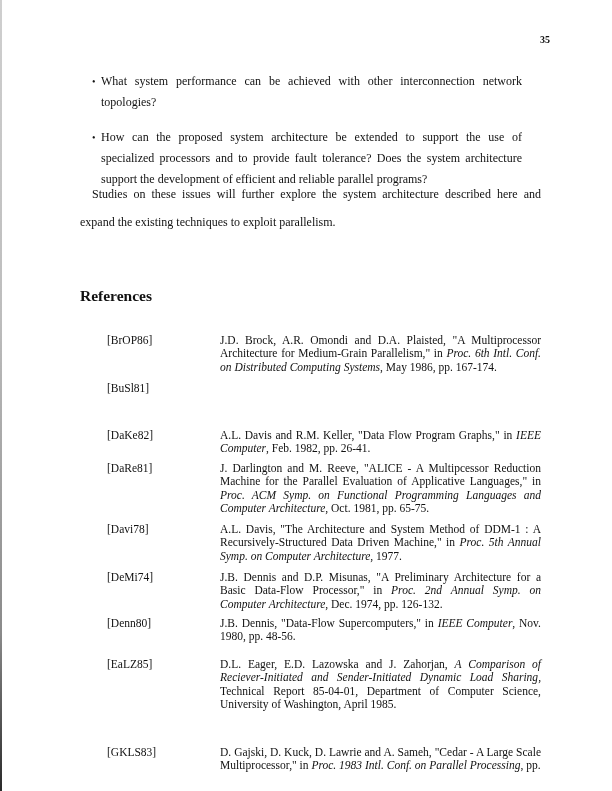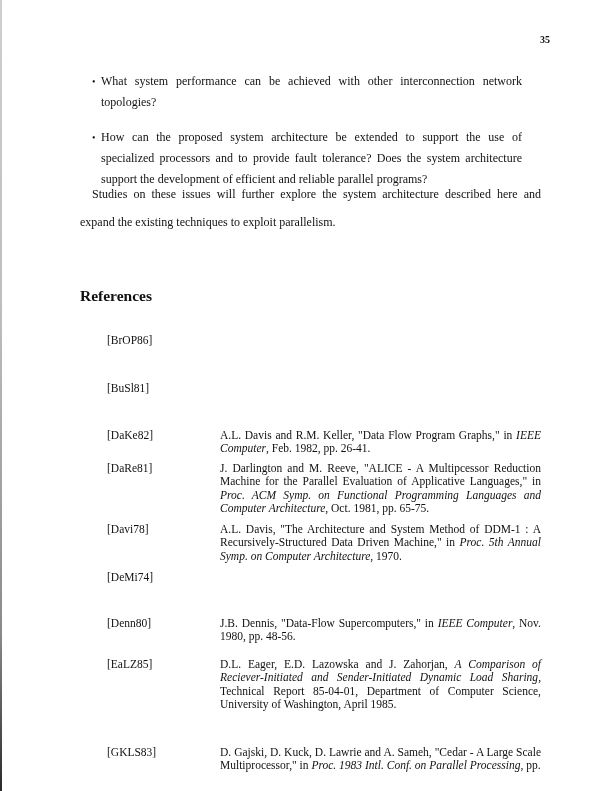--- a/index.html
+++ b/index.html
@@ -53,43 +53,45 @@
   <span class="dot">•</span>
   <span>How can the proposed system architecture be extended to support the use of specialized processors and to provide fault tolerance?  Does the system architecture support the development of efficient and reliable parallel programs?</span>
 </div>
 
 <div class="para" style="top:181px;"><span class="indent"></span><span>Studies on these issues will further explore the system architecture described here and expand the existing techniques to exploit parallelism.</span></div>
 
 <div class="heading">References</div>
 
 <div class="ref" style="top:334px;">
   <span class="key">[BrOP86]</span>
+  <div class="body"><span>J.D. Brock, A.R. Omondi and D.A. Plaisted, "A Multiprocessor Architecture for Medium-Grain Parallelism," in </span><i>Proc. 6th Intl. Conf.  on Distributed Computing Systems</i><span>, May 1986, pp. 167-174.</span></div>
 </div>
 
 <div class="ref" style="top:382px;">
   <span class="key">[BuSl81]</span>
 </div>
 
 <div class="ref" style="top:429px;">
   <span class="key">[DaKe82]</span>
   <div class="body"><span>A.L. Davis and R.M. Keller, "Data Flow Program Graphs," in </span><i>IEEE Computer</i><span>, Feb. 1982, pp. 26-41.</span></div>
 </div>
 
 <div class="ref" style="top:462px;">
   <span class="key">[DaRe81]</span>
   <div class="body"><span>J. Darlington and M. Reeve, "ALICE - A Multipcessor Reduction Machine for the Parallel Evaluation of Applicative Languages," in </span><i>Proc.  ACM Symp. on Functional Programming Languages and Computer Architecture</i><span>, Oct. 1981, pp. 65-75.</span></div>
 </div>
 
 <div class="ref" style="top:523px;">
   <span class="key">[Davi78]</span>
-  <div class="body"><span>A.L. Davis, "The Architecture and System Method of DDM-1 : A Recursively-Structured Data Driven Machine," in </span><i>Proc. 5th Annual Symp. on Computer Architecture</i><span>, 1970.</span></div>
+  <div class="body"><span>A.L. Davis, "The Architecture and System Method of DDM-1 : A Recursively-Structured Data Driven Machine," in </span><i>Proc. 5th Annual Symp. on Computer Architecture</i><span>, 1977.</span></div>
 </div>
 
 <div class="ref" style="top:571px;">
   <span class="key">[DeMi74]</span>
+  <div class="body"><span>J.B. Dennis and D.P. Misunas, "A Preliminary Architecture for a Basic Data-Flow Processor," in </span><i>Proc. 2nd Annual Symp. on Computer Architecture</i><span>, Dec. 1974, pp. 126-132.</span></div>
 </div>
 
 <div class="ref" style="top:617px;">
   <span class="key">[Denn80]</span>
   <div class="body"><span>J.B. Dennis, "Data-Flow Supercomputers," in </span><i>IEEE Computer</i><span>, Nov. 1980, pp. 48-56.</span></div>
 </div>
 
 <div class="ref" style="top:658px;">
   <span class="key">[EaLZ85]</span>
   <div class="body"><span>D.L. Eager, E.D. Lazowska and J. Zahorjan, </span><i>A Comparison of Reciever-Initiated and Sender-Initiated Dynamic Load Sharing</i><span>, Technical Report 85-04-01, Department of Computer Science, University of Washington, April 1985.</span></div>

